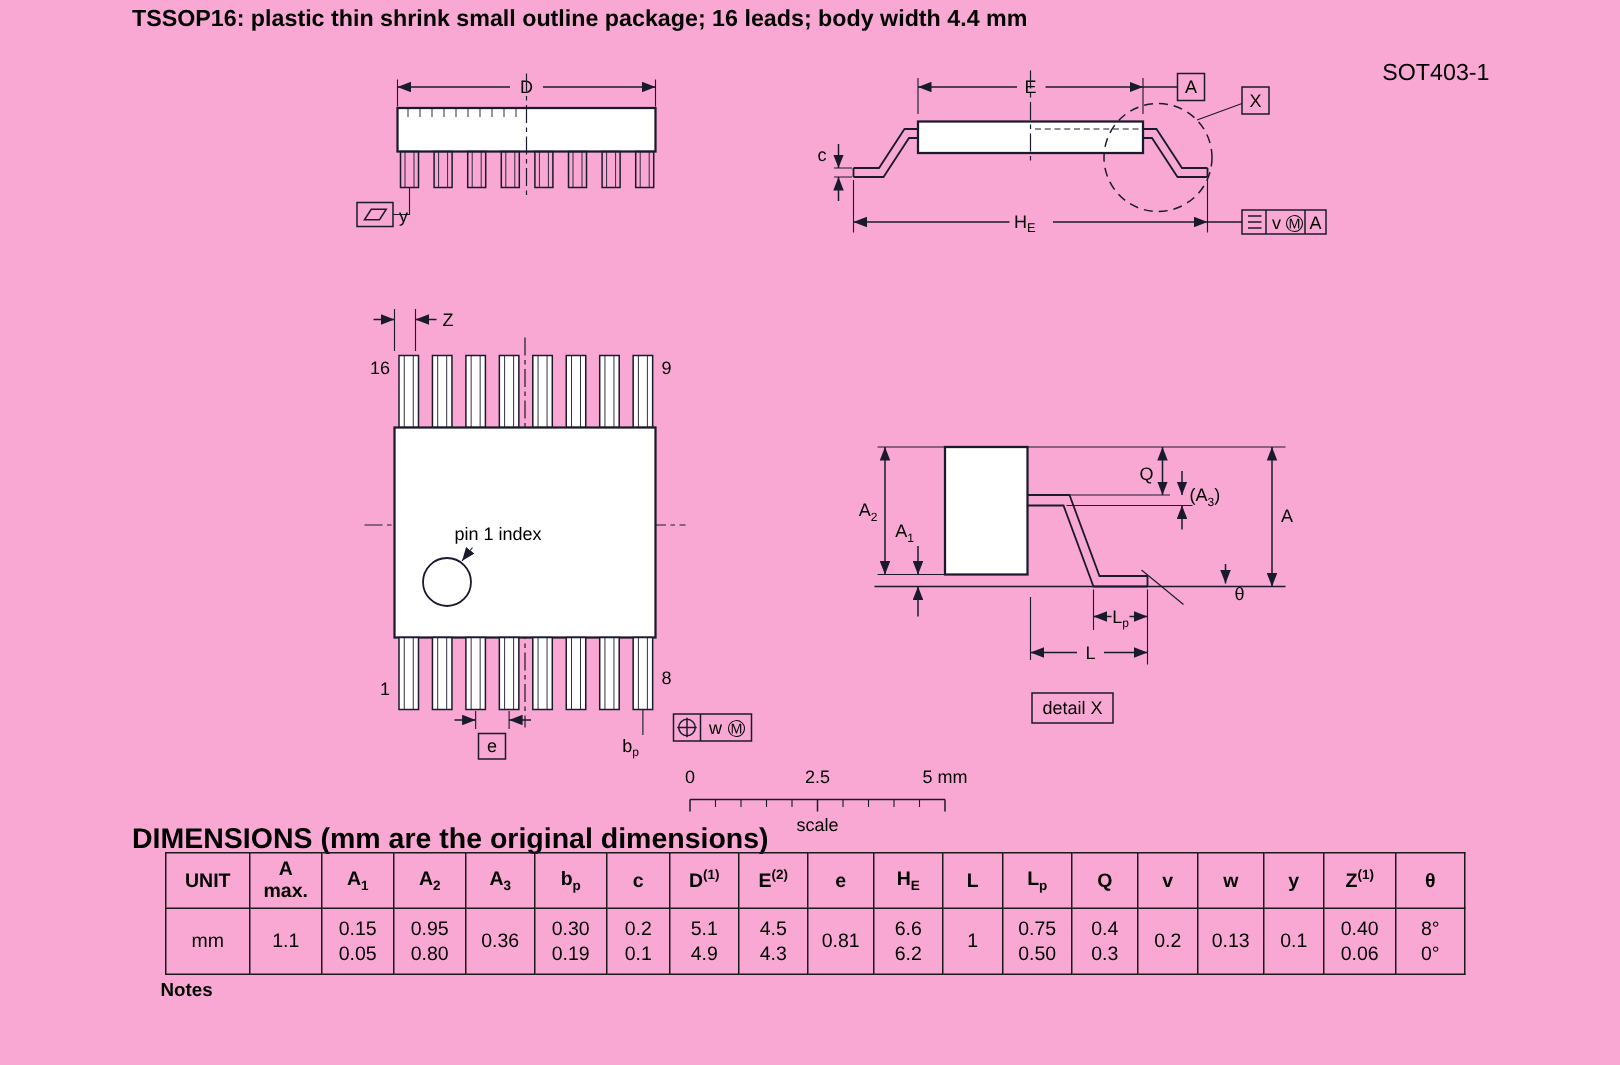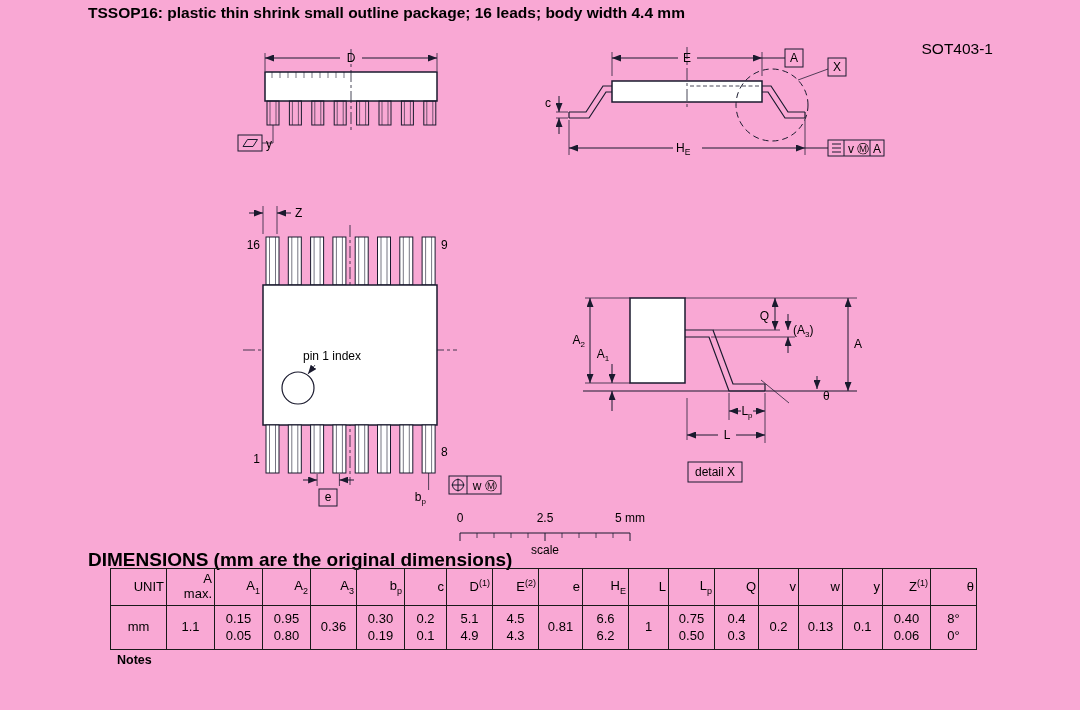--- a/index.html
+++ b/index.html
@@ -15,25 +15,25 @@
   .md   { stroke-width:1.2; }
   .t    { stroke-width:0.75; }
   .tick { stroke-width:0.6; }
   .dash { stroke-dasharray:12 3 3 3; stroke-width:0.8; }
   .hid  { stroke-dasharray:4 2.5; stroke-width:0.8; }
   .dc   { stroke-dasharray:6 4; }
   .wfill{ fill:#ffffff; }
   .dim-heading { position:absolute; left:88px; top:549px; font-size:19px; font-weight:bold; }
   .dims-table { position:absolute; left:110px; top:568px; border-collapse:collapse; table-layout:fixed; font-size:13px; }
   .dims-table th, .dims-table td { border:1px solid #1a1a1a; text-align:center; vertical-align:middle; padding:1px 2px; }
-  .dims-table th { font-weight:normal; height:37px; line-height:1.15;text-align:right; }
+  .dims-table th { font-weight:bold; height:37px; line-height:1.15; }
   .dims-table td { height:44px; line-height:1.3; }
   sub { font-size:9px; }
   sup { font-size:9px; }
-  .notes { position:absolute; left:117px; top:653px; font-size:12.5px; }
+  .notes { position:absolute; left:107px; top:653px; font-size:12.5px; }
   .notes-heading { font-weight:bold; }
   .note-line { line-height:1.45; }
 </style>
 </head>
 <body>
 
 <div class="page">
 
   <div class="title">TSSOP16: plastic thin shrink small outline package; 16 leads; body width 4.4 mm</div>
   <div class="doccode">SOT403-1</div>

